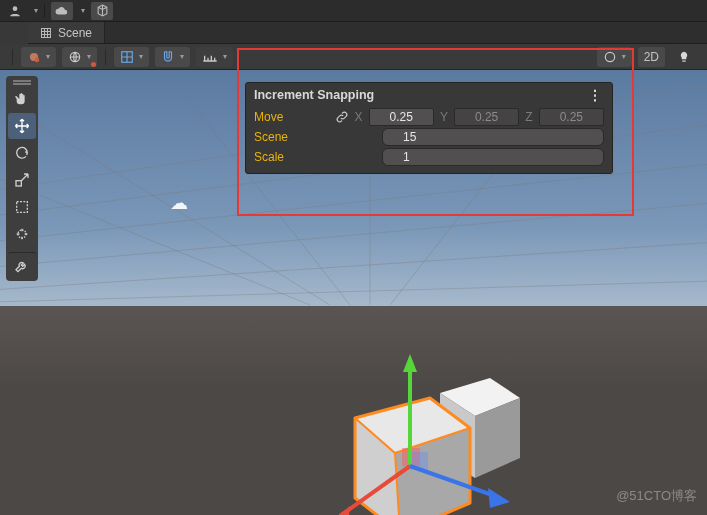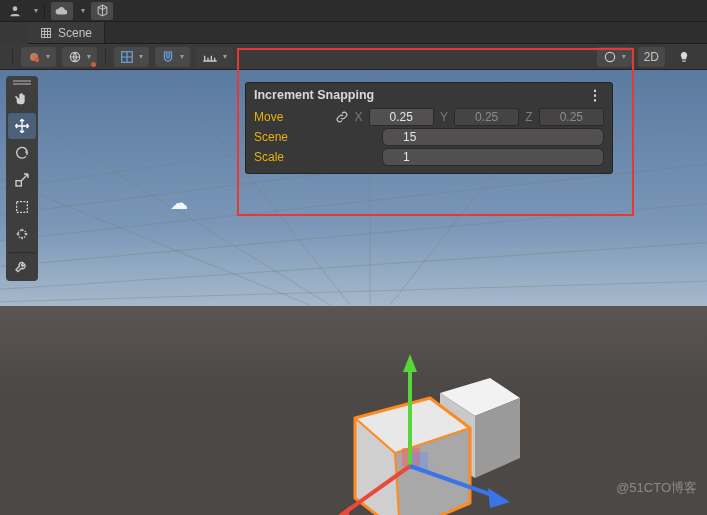--- a/index.html
+++ b/index.html
@@ -195,21 +195,21 @@
     color:#f3f6f9;
     font-size:18px;
     z-index:3;
   }
 
   
   .cubes { position:absolute; left:320px; top:278px; z-index:4; }
 
   
   .wm {
-    position:absolute; right:10px; bottom:18px;
+    position:absolute; right:10px; bottom:10px;
     color:rgba(255,255,255,0.35);
     font-size:13px;
     z-index:20;
   }
 </style>
 </head>
 <body>
 
 <div class="appbar">
   <div class="ico">

